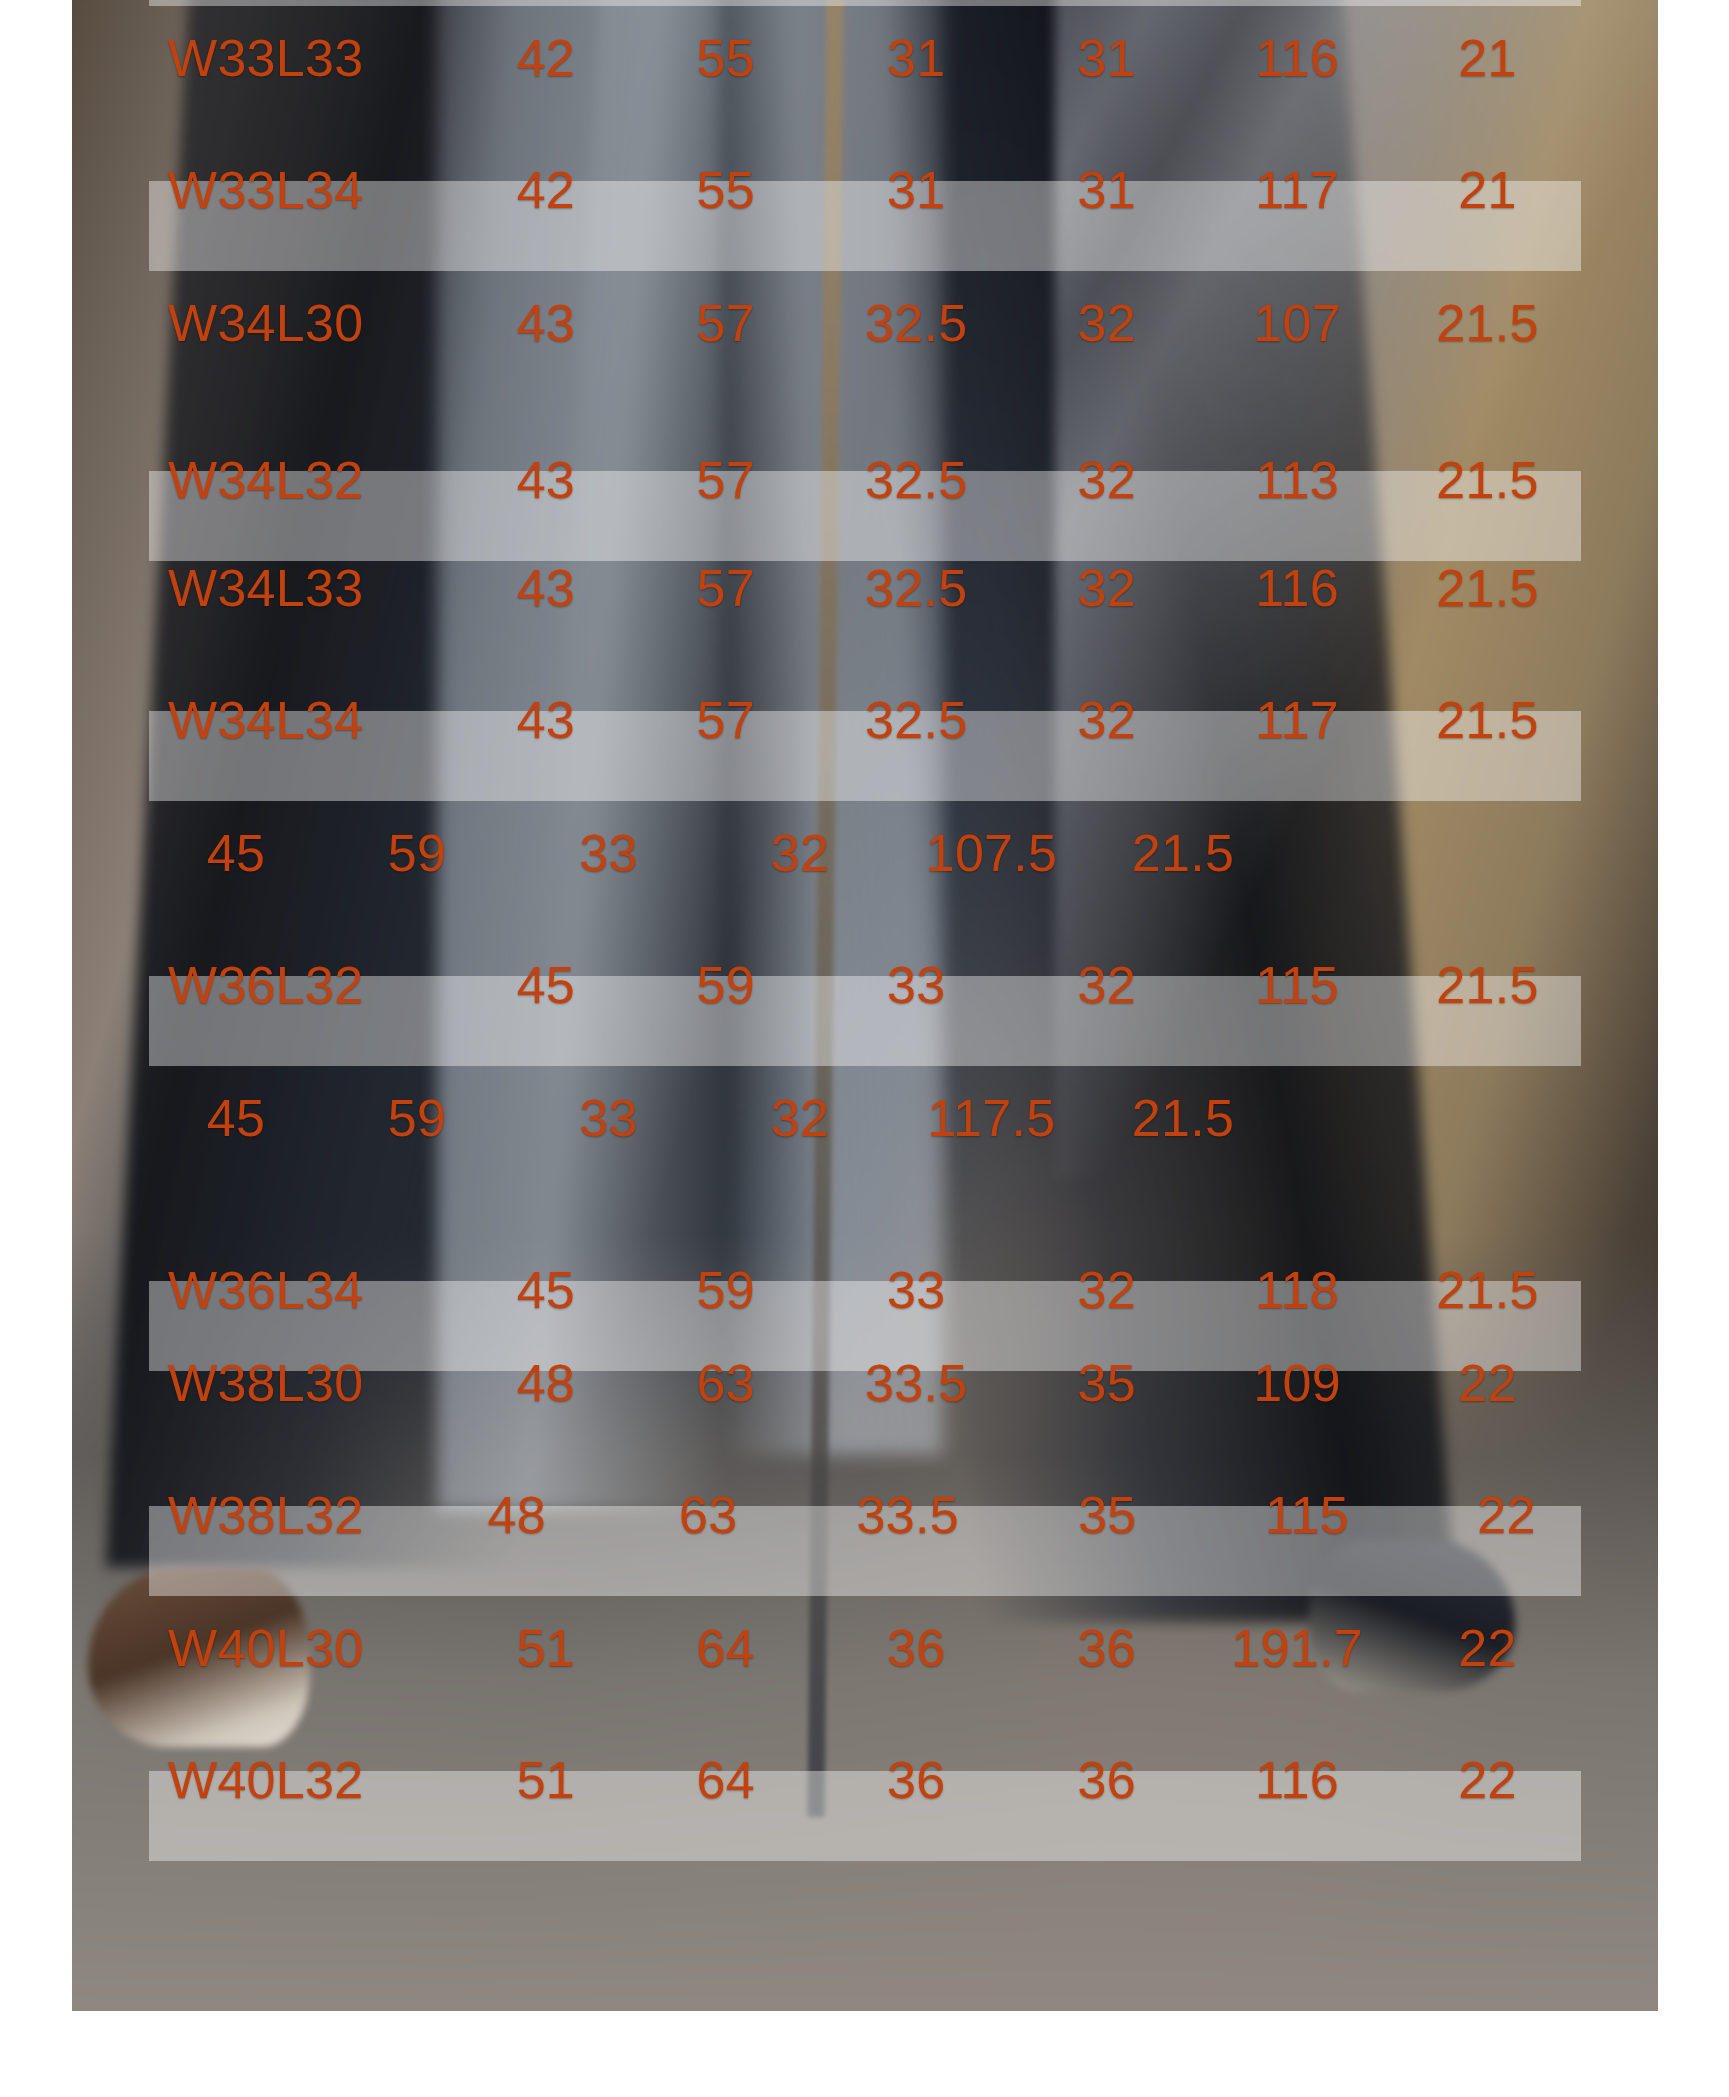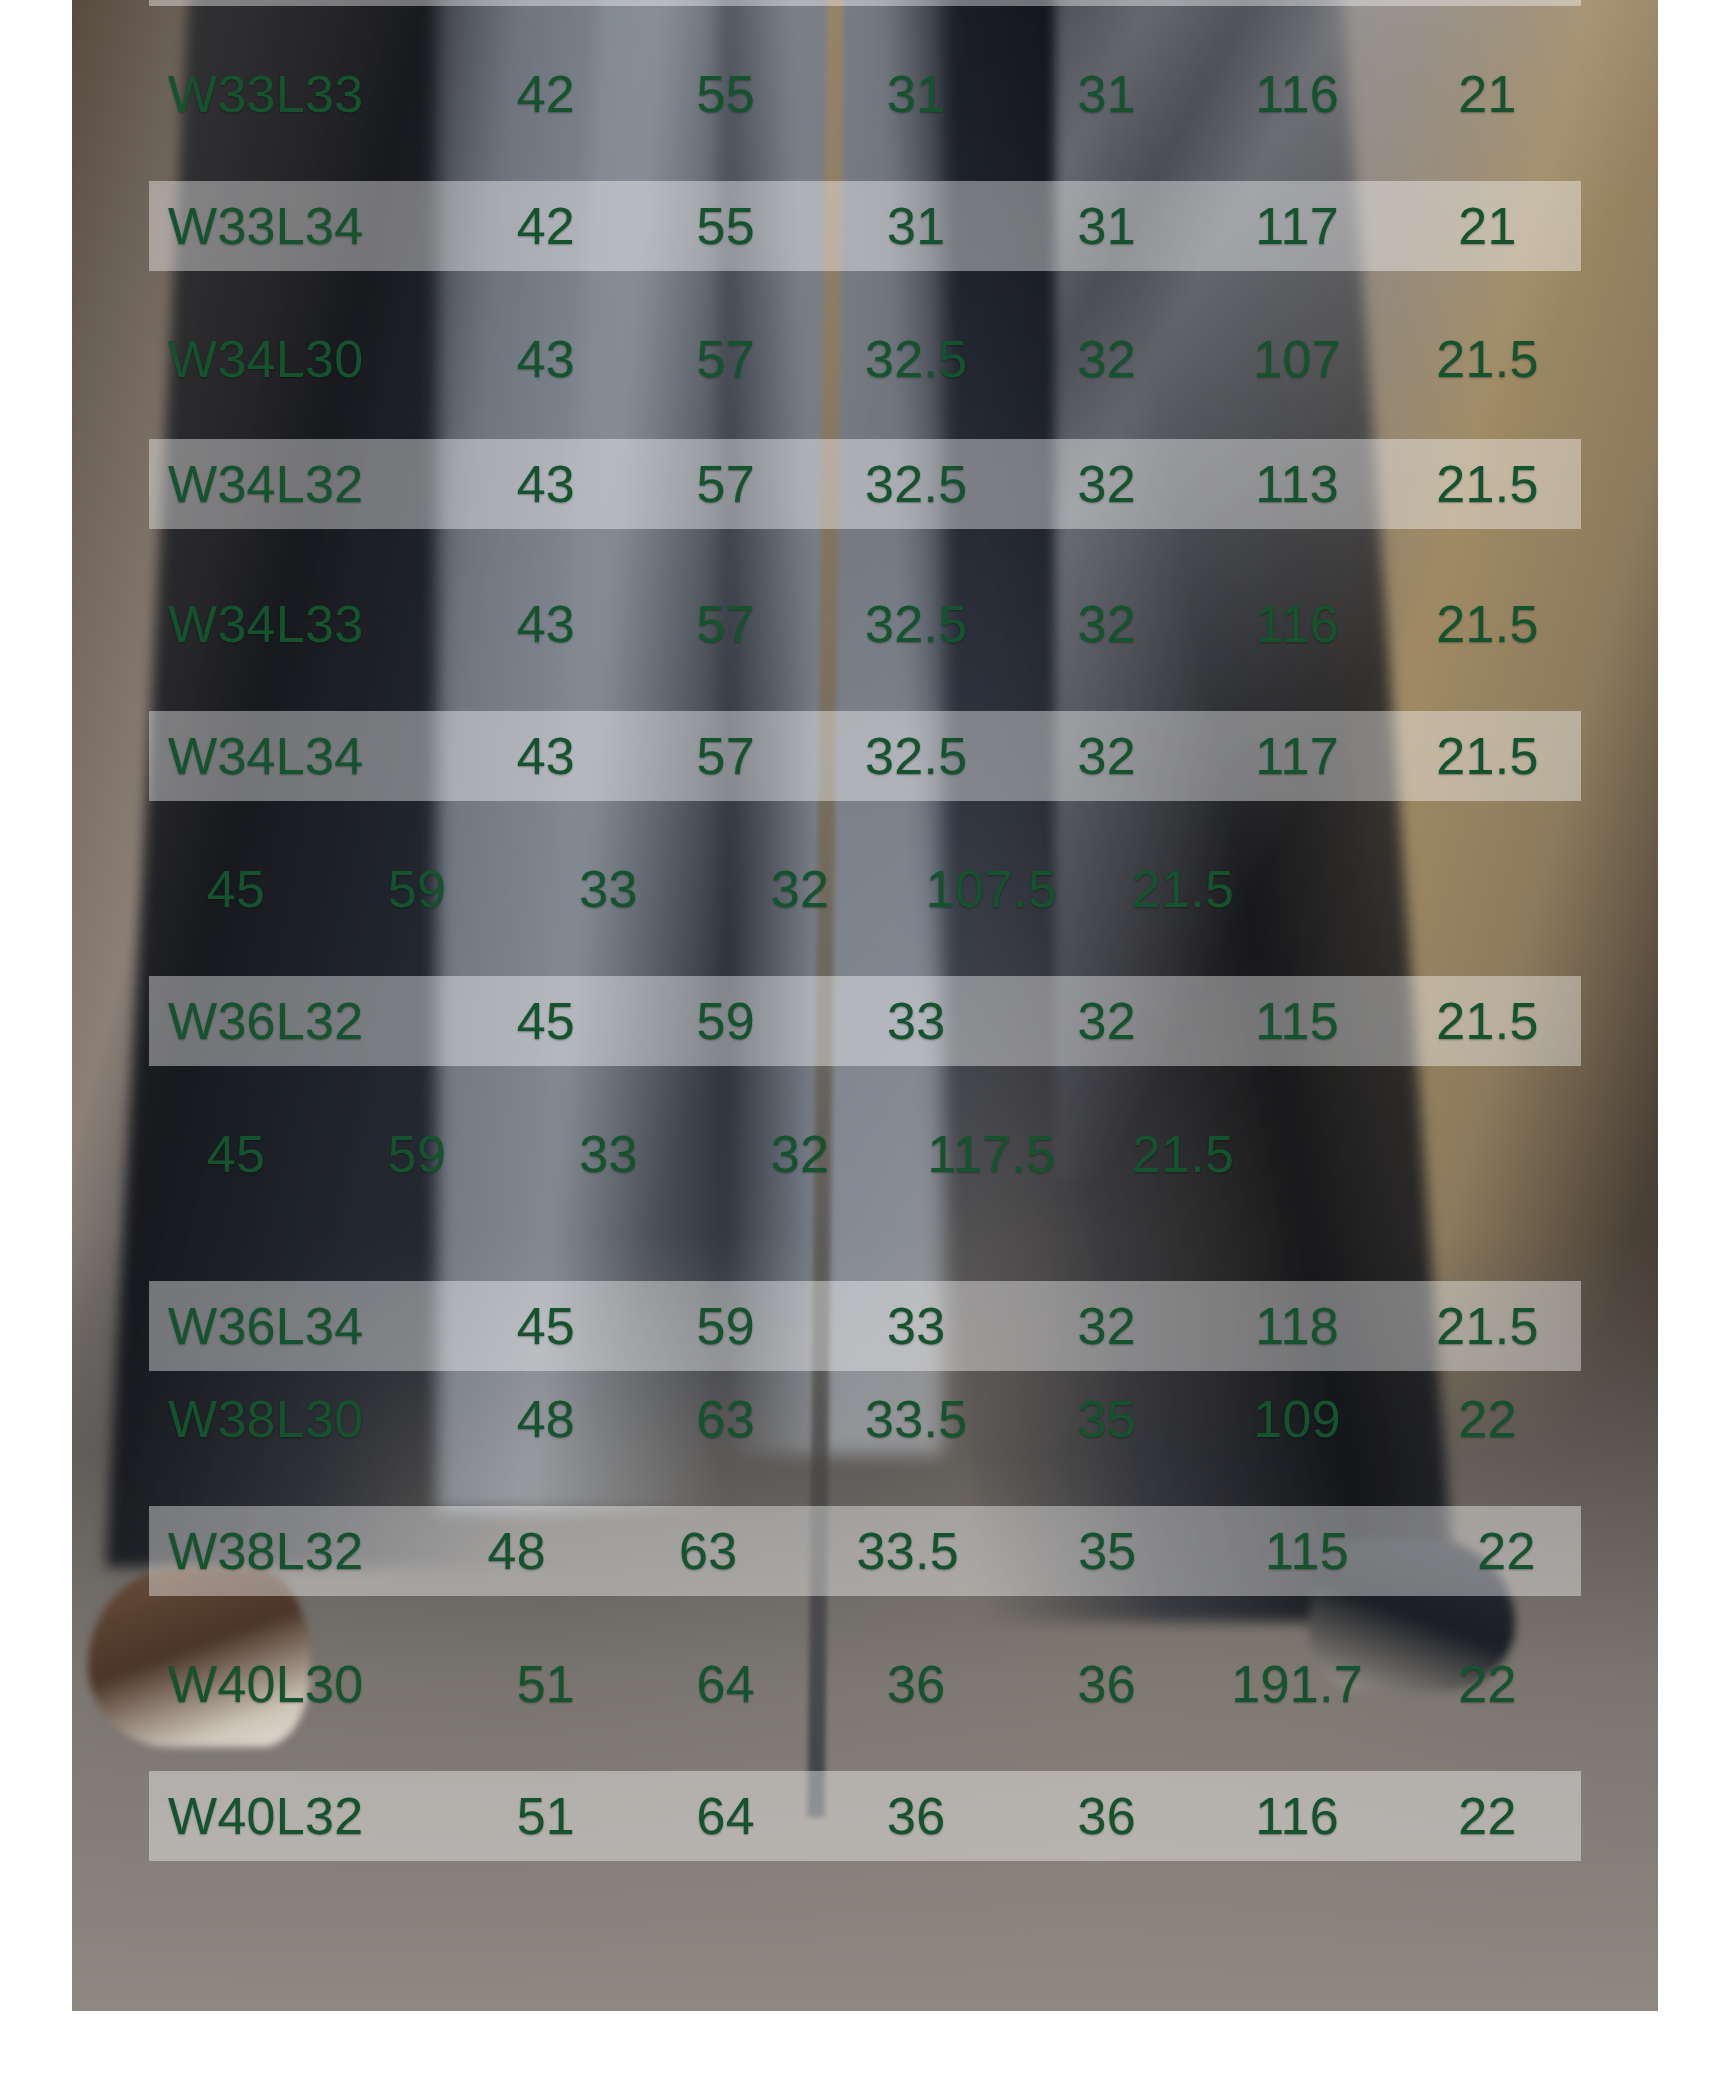--- a/index.html
+++ b/index.html
@@ -193,22 +193,22 @@
     top: 0;
     width: 1432px;
     height: 2015px;
   }
   .size-row {
     position: absolute;
     left: 0;
     width: 1432px;
     height: 132px;
     display: flex;
-    align-items: center;
-    color: #14532d;
+    align-items: flex-start;
+    color: #c2410c;
     font-size: 52px;
     font-weight: 400;
     letter-spacing: 0.3px;
     white-space: nowrap;
   }
   .size-row.striped .stripe {
     position: absolute;
     left: 0;
     top: 21px;
     width: 1432px;
@@ -273,21 +273,21 @@
       </div>
       <div class="size-row" style="top: 293px;">
         <span class="cell c-size">W34L30</span>
         <span class="cell c-1">43</span>
         <span class="cell c-2">57</span>
         <span class="cell c-3">32.5</span>
         <span class="cell c-4">32</span>
         <span class="cell c-5">107</span>
         <span class="cell c-6">21.5</span>
       </div>
-      <div class="size-row striped" style="top: 418px;">
+      <div class="size-row striped" style="top: 450px;">
         <div class="stripe"></div>
         <span class="cell c-size">W34L32</span>
         <span class="cell c-1">43</span>
         <span class="cell c-2">57</span>
         <span class="cell c-3">32.5</span>
         <span class="cell c-4">32</span>
         <span class="cell c-5">113</span>
         <span class="cell c-6">21.5</span>
       </div>
       <div class="size-row" style="top: 558px;">

